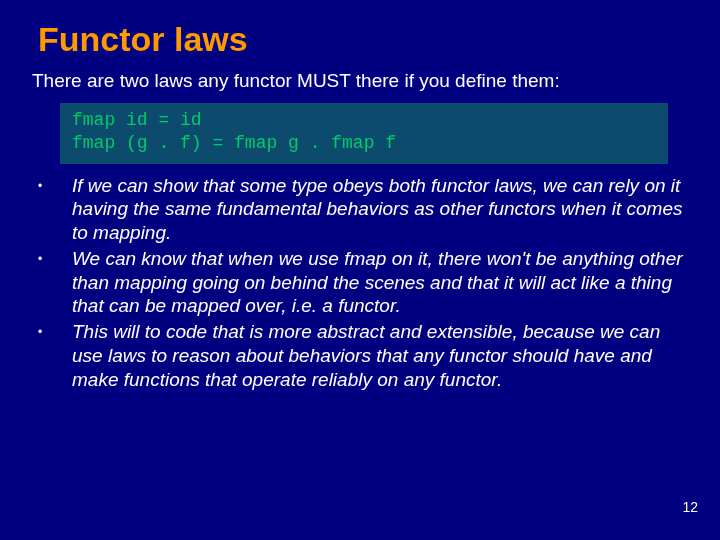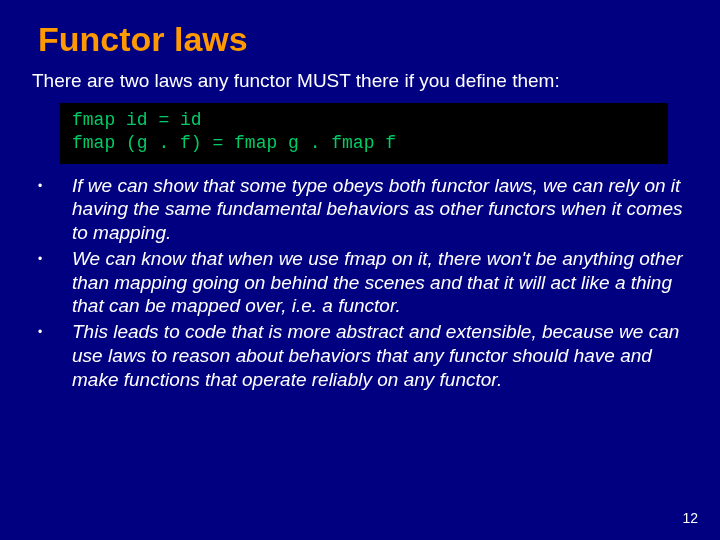--- a/index.html
+++ b/index.html
@@ -26,21 +26,21 @@
     color: #ff9900;
     margin: 0 0 10px 8px;
     letter-spacing: 0px;
   }
   .intro {
     font-size: 19px;
     line-height: 1.25;
     margin: 0 0 10px 2px;
   }
   .codeblock {
-    background: #000000;
+    background: #0c4a6e;
     font-family: "Courier New", Courier, monospace;
     color: #00cc66;
     font-size: 18px;
     line-height: 1.3;
     padding: 6px 12px 8px 12px;
     margin: 0 22px 10px 30px;
     white-space: pre;
   }
   .bullets {
     margin: 0 4px 0 4px;
@@ -59,21 +59,21 @@
     padding-left: 4px;
   }
   .bullet-text {
     flex: 1;
     font-size: 19px;
     line-height: 1.25;
     font-style: italic;
   }
   .pagenum {
     position: absolute;
-    bottom: 14px;
+    bottom: 25px;
     right: 22px;
     font-size: 14px;
     color: #ffffff;
   }
 </style>
 </head>
 <body>
 
 <div class="slide">
   <h1 class="title">Functor laws</h1>
@@ -87,18 +87,18 @@
     <div class="bullet-row">
       <div class="bullet-dot">•</div>
       <div class="bullet-text">If we can show that some type obeys both functor laws, we can rely on it having the same fundamental behaviors as other functors when it comes to mapping.</div>
     </div>
     <div class="bullet-row">
       <div class="bullet-dot">•</div>
       <div class="bullet-text">We can know that when we use fmap on it, there won't be anything other than mapping going on behind the scenes and that it will act like a thing that can be mapped over, i.e. a functor.</div>
     </div>
     <div class="bullet-row">
       <div class="bullet-dot">•</div>
-      <div class="bullet-text">This leads to code that is more abstract and extensible, because we can use laws to reason about behaviors that any functor should have and make functions that operate reliably on any functor.</div>
+      <div class="bullet-text">This will to code that is more abstract and extensible, because we can use laws to reason about behaviors that any functor should have and make functions that operate reliably on any functor.</div>
     </div>
   </div>
 
   <div class="pagenum">12</div>
 </div>
 
 </body></html>

